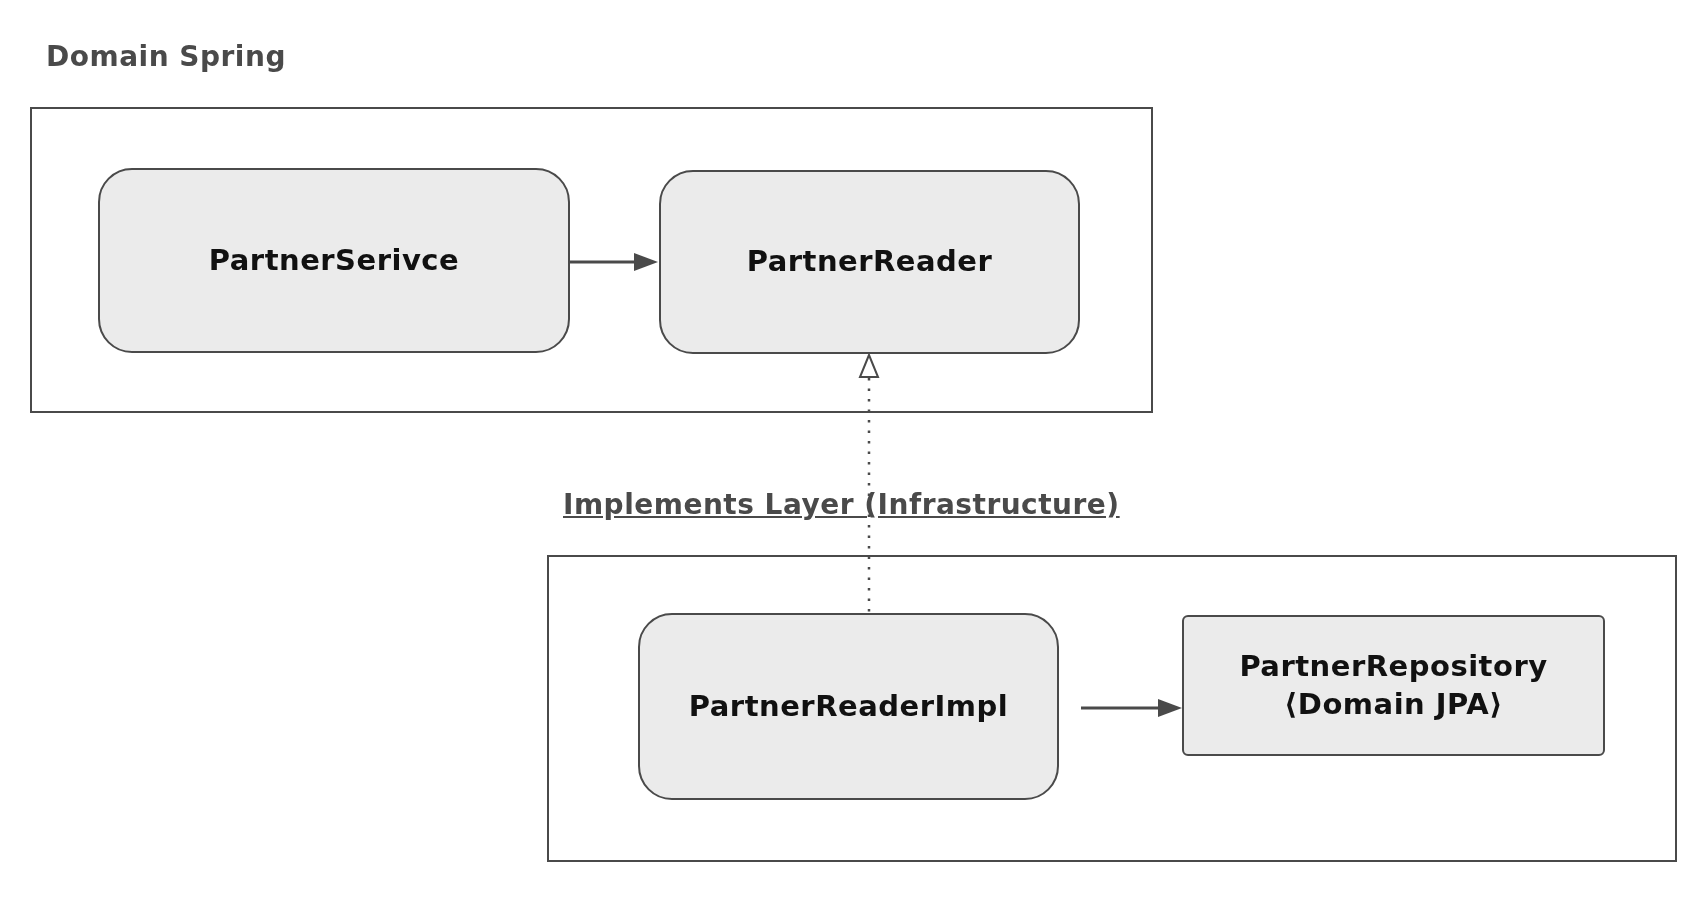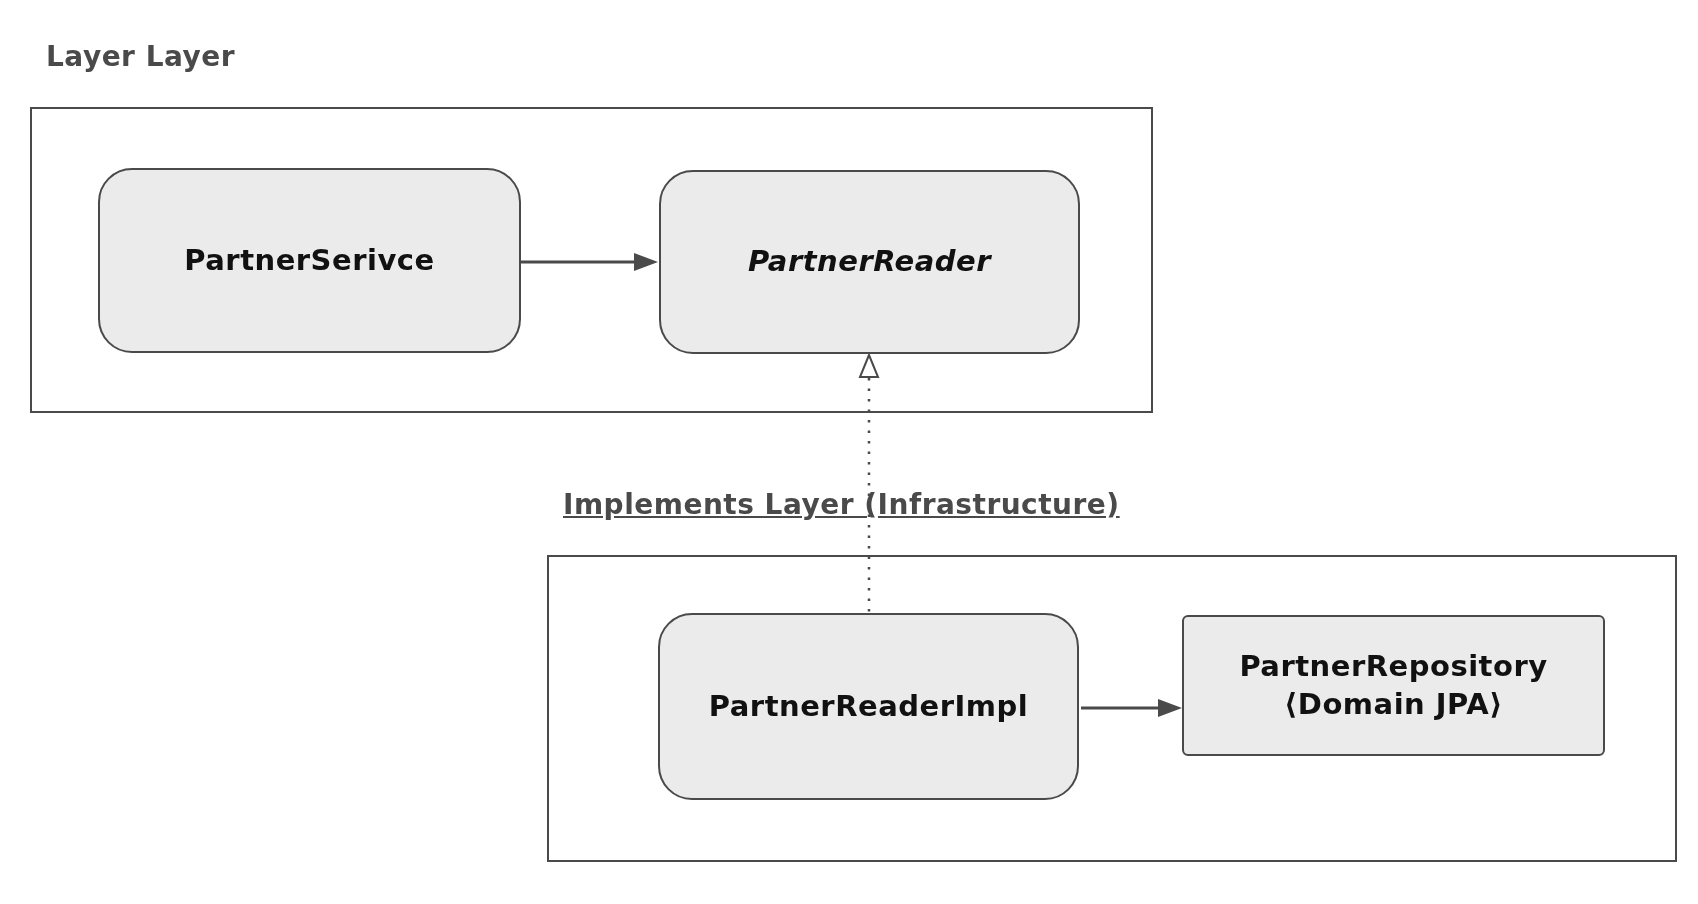--- a/index.html
+++ b/index.html
@@ -82,37 +82,37 @@
       <line x1="1081" y1="708" x2="1161" y2="708" stroke-width="3"></line>
       <polygon class="solid" points="1182,708 1158,699 1158,717"></polygon>
     </g>
 
     <g>
       <line x1="869" y1="378" x2="869" y2="612" stroke-width="2.5" stroke-dasharray="2.5 8"></line>
       <polygon class="hollow" points="869,355 860,377 878,377"></polygon>
     </g>
   </svg>
 
-  <div class="layer-label" style="left:46px; top:40px;">Layer Layer</div>
+  <div class="layer-label" style="left:46px; top:40px;">Domain Spring</div>
 
   <div class="layer-container" style="left:30px; top:107px; width:1123px; height:306px;"></div>
 
-  <div class="node" style="left:98px; top:168px; width:423px; height:185px;">
+  <div class="node" style="left:98px; top:168px; width:472px; height:185px;">
     <span>PartnerSerivce</span>
   </div>
 
-  <div class="node" style="left:659px; top:170px; width:421px; height:184px;font-style:italic;">
+  <div class="node" style="left:659px; top:170px; width:421px; height:184px;">
     <span>PartnerReader</span>
   </div>
 
   <div class="layer-label" style="left:563px; top:488px;text-decoration:underline;">Implements Layer (Infrastructure)</div>
 
   <div class="layer-container" style="left:547px; top:555px; width:1130px; height:307px;"></div>
 
-  <div class="node" style="left:658px; top:613px; width:421px; height:187px;">
+  <div class="node" style="left:638px; top:613px; width:421px; height:187px;">
     <span>PartnerReaderImpl</span>
   </div>
 
   <div class="node" style="left:1182px; top:615px; width:423px; height:141px;border-radius:6px;">
     <span>PartnerRepository</span>
     <span>⟨Domain JPA⟩</span>
   </div>
 
 </div>
 

